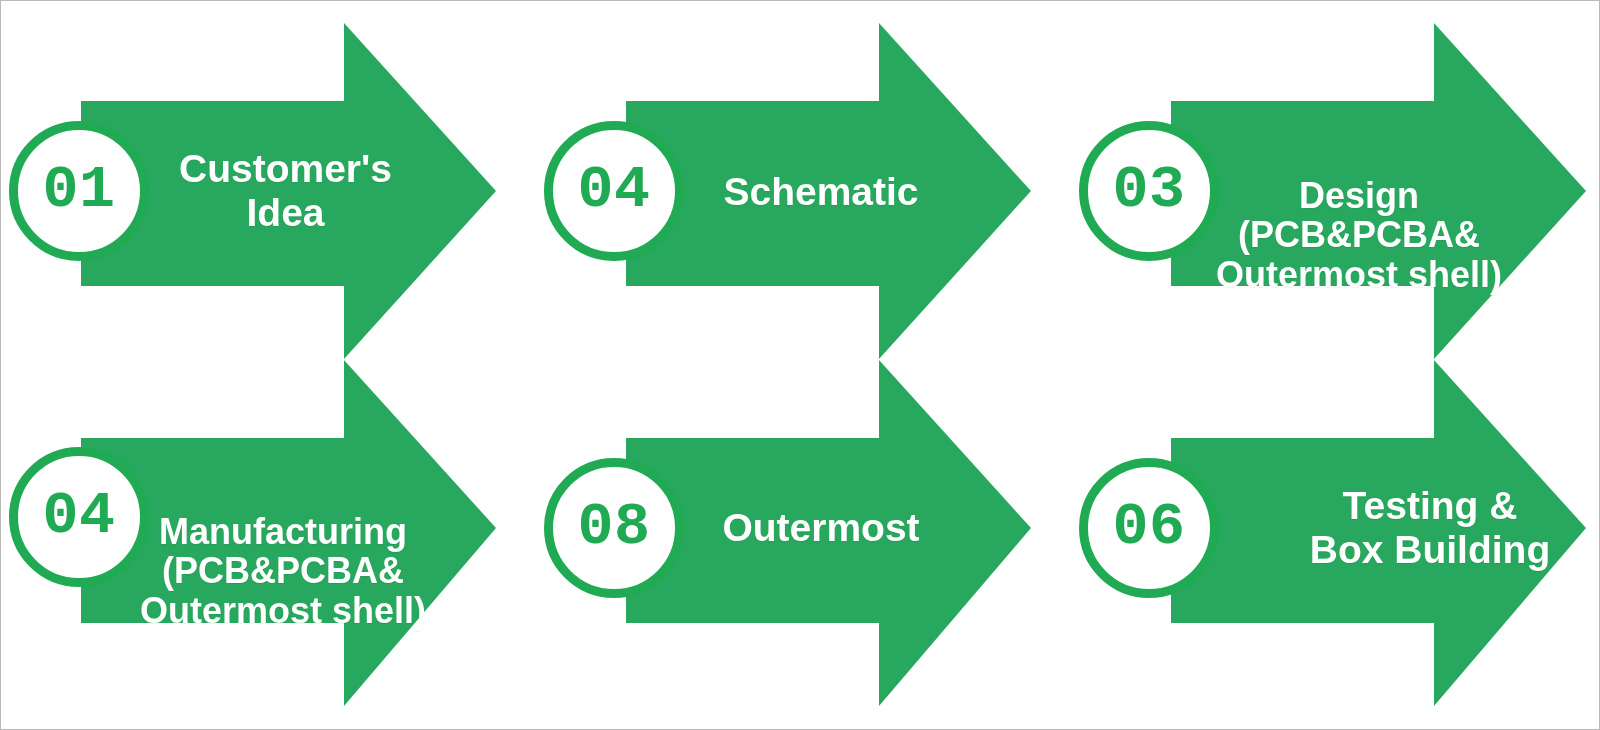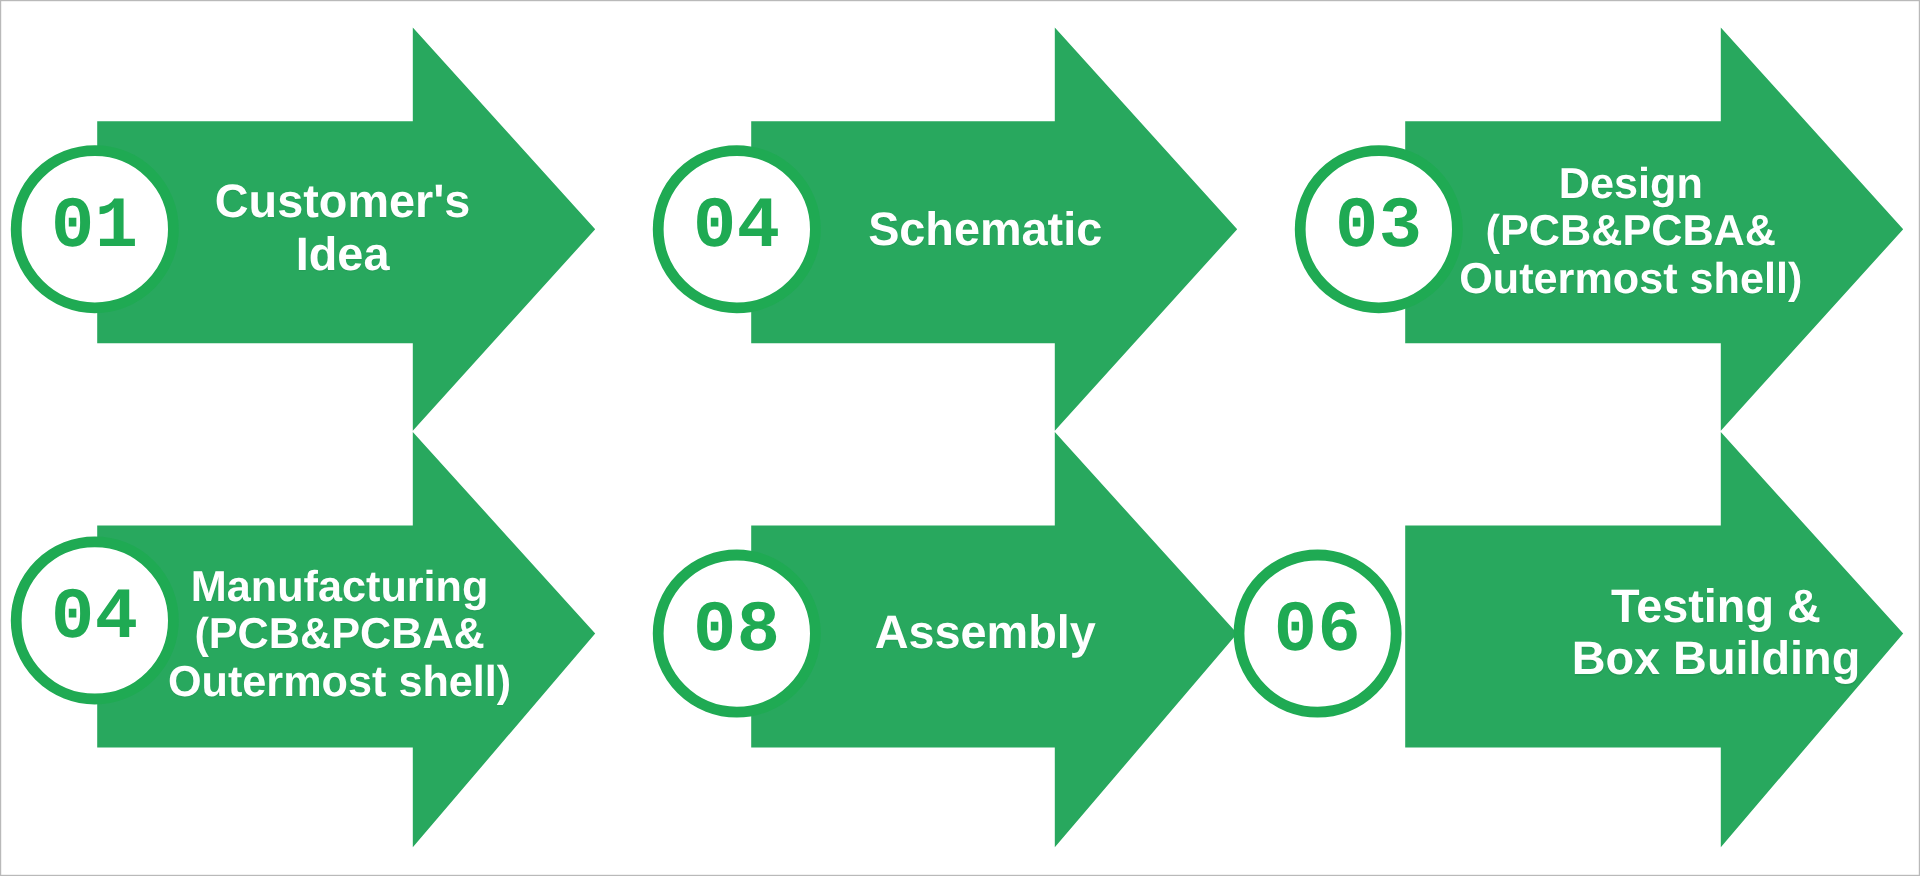--- a/index.html
+++ b/index.html
@@ -81,20 +81,21 @@
   }
 
   .label.left-align {
     text-align: center;
     justify-content: flex-start;
   }
 
   .label.small {
     font-size: 36px;
     line-height: 1.1;
+    margin-top: 43px;
   }
 </style>
 </head>
 <body>
 
 <div id="canvas">
 
   <div class="step">
     <svg class="arrow-svg" width="1600" height="730" viewBox="0 0 1600 730" aria-hidden="true">
       <path d="M 80 100 L 343 100 L 343 22 L 495 190 L 343 358 L 343 285 L 80 285 Z" fill="#28a85e"></path>
@@ -140,27 +141,27 @@
 Outermost shell)</div>
   </div>
 
   <div class="step">
     <svg class="arrow-svg" width="1600" height="730" viewBox="0 0 1600 730" aria-hidden="true">
       <path d="M 625 437 L 878 437 L 878 359 L 1030 527 L 878 705 L 878 622 L 625 622 Z" fill="#28a85e"></path>
     </svg>
     <div class="badge" style="left:543px; top:457px;">
       <span class="badge-num">08</span>
     </div>
-    <div class="label" style="left:700px; top:496px; width:240px; height:62px;">Assembly</div>
+    <div class="label" style="left:700px; top:496px; width:240px; height:62px;">Outermost</div>
   </div>
 
   <div class="step">
     <svg class="arrow-svg" width="1600" height="730" viewBox="0 0 1600 730" aria-hidden="true">
       <path d="M 1170 437 L 1433 437 L 1433 359 L 1585 527 L 1433 705 L 1433 622 L 1170 622 Z" fill="#28a85e"></path>
     </svg>
-    <div class="badge" style="left:1027px; top:457px;">
+    <div class="badge" style="left:1078px; top:457px;">
       <span class="badge-num">06</span>
     </div>
     <div class="label" style="left:1284px; top:472px; width:290px; height:110px;">Testing &amp;
 Box Building</div>
   </div>
 
 </div>
 
 </body></html>

